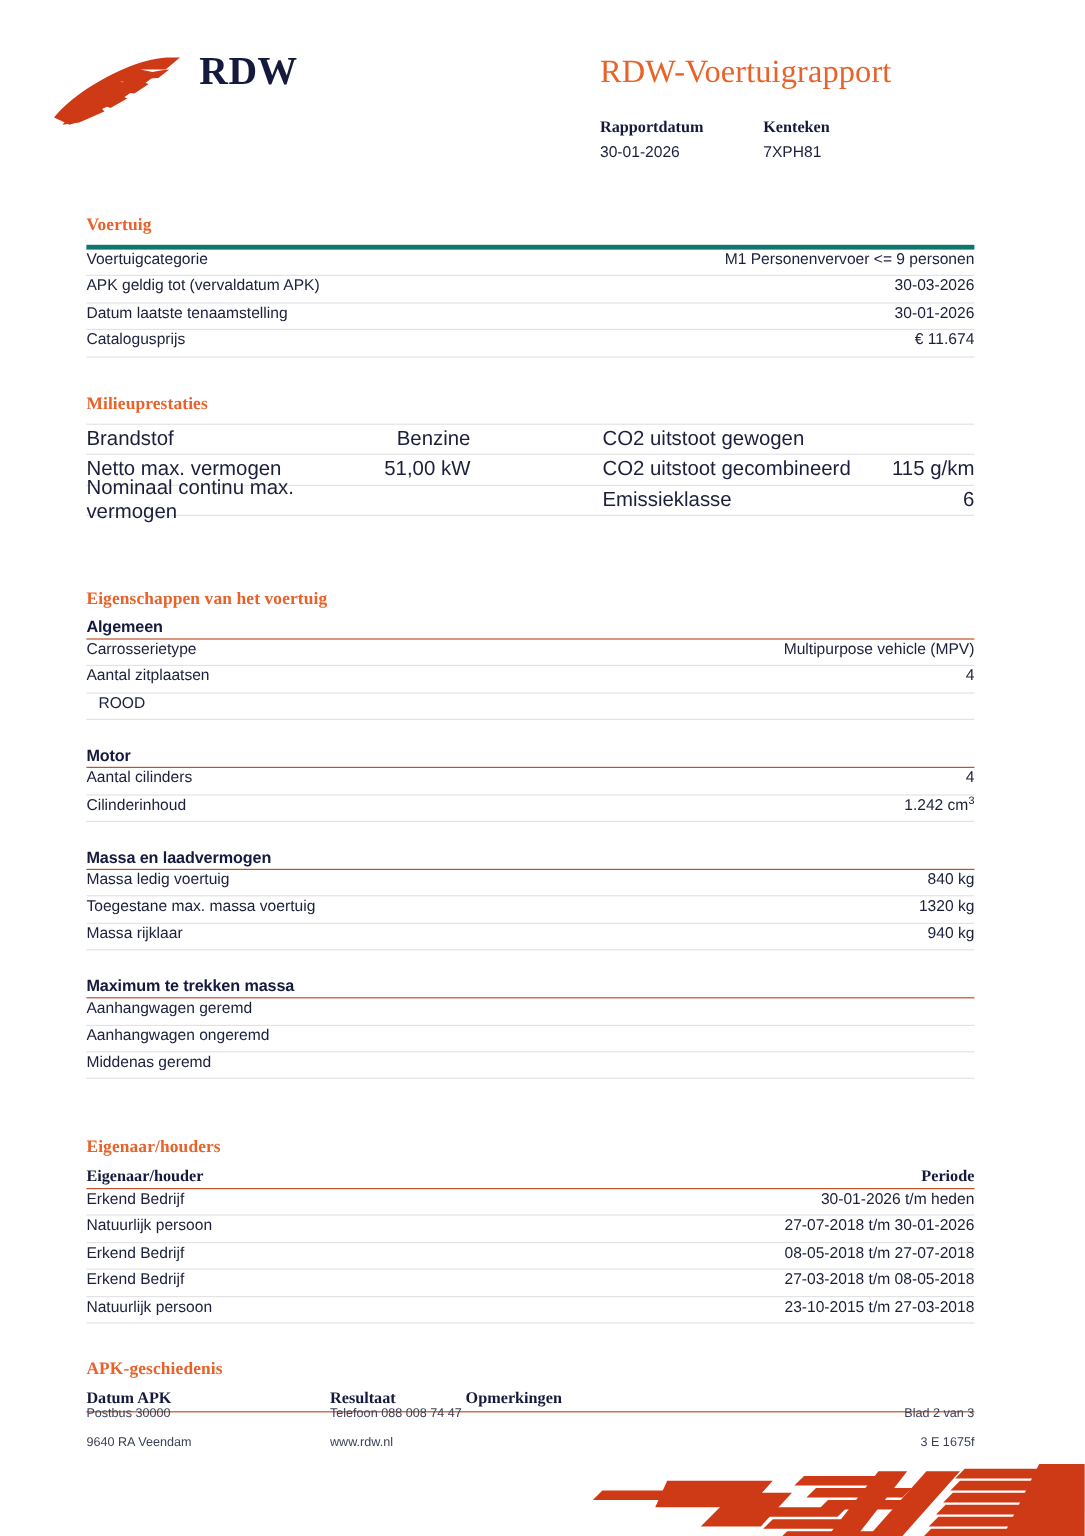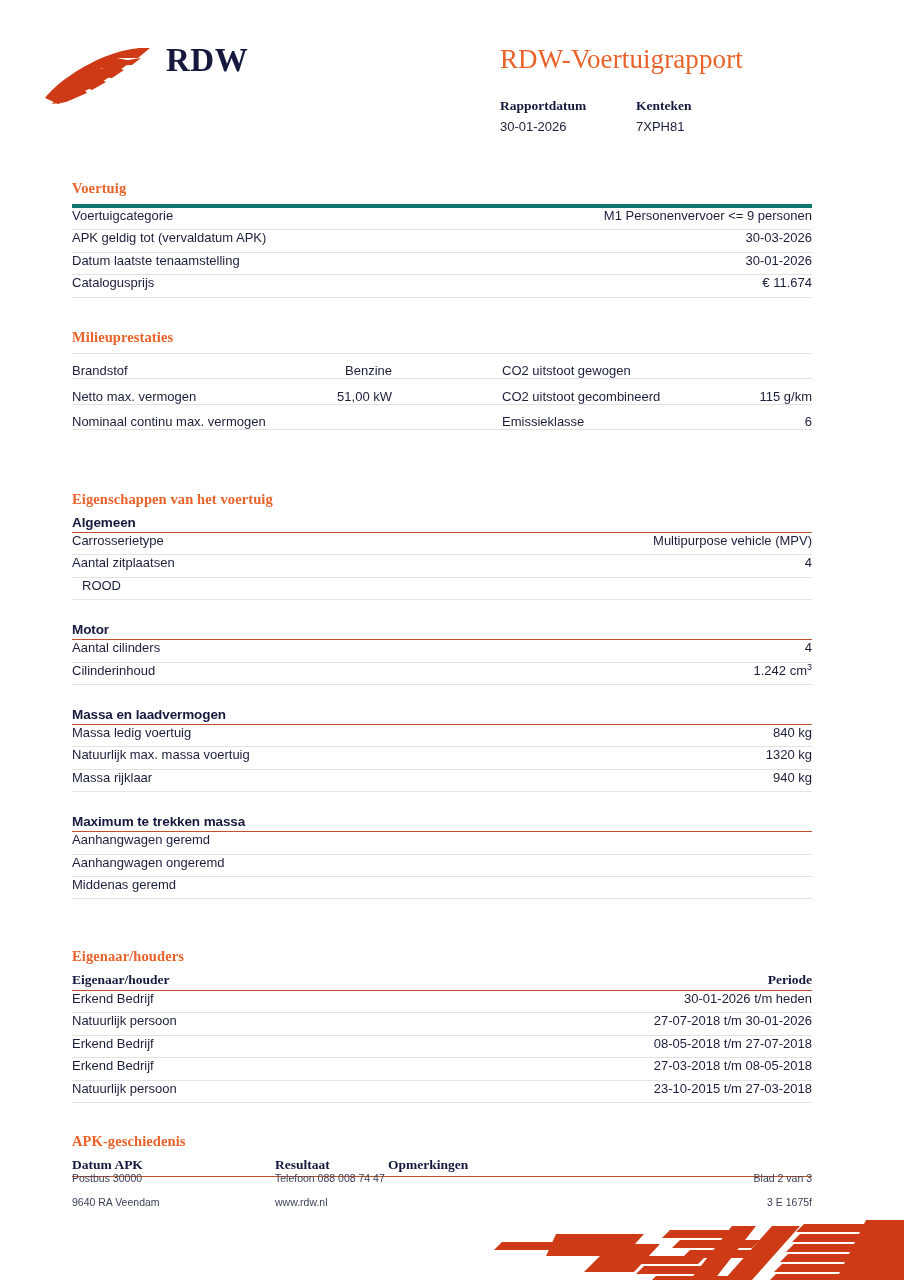--- a/index.html
+++ b/index.html
@@ -143,24 +143,24 @@
     text-align: center;
     white-space: nowrap;
     padding-left: 10px;
   }
   
   .rows.under-rule .row:first-child { border-top: none; }
 
   
   .row2 {
     display: flex;
-    align-items: flex-end;
+    align-items: center;
     height: 24.3px;
     border-bottom: 1px solid #e3e3e6;
-    font-size: 13px;
+    font-size: 17px;
   }
   .row2:first-child { border-top: 1px solid #e3e3e6; }
   .cell-a { width: 240px; flex: 0 0 240px; }
   .cell-b { width: 80px; flex: 0 0 80px; text-align: right; white-space: nowrap; }
   .cell-gap { flex: 0 0 110px; }
   .cell-c { width: 220px; flex: 0 0 220px; }
   .cell-d { flex: 1 1 auto; text-align: right; white-space: nowrap; }
 
   
   .owner-head {
@@ -328,21 +328,21 @@
         </div>
         <div style="margin-top: 22px;">
           <div class="sub-title">Massa en laadvermogen</div>
           <div class="sub-rule"></div>
           <div class="rows under-rule">
             <div class="row">
               <div class="k">Massa ledig voertuig</div>
               <div class="v">840 kg</div>
             </div>
             <div class="row">
-              <div class="k">Natuurlijk max. massa voertuig</div>
+              <div class="k">Toegestane max. massa voertuig</div>
               <div class="v">1320 kg</div>
             </div>
             <div class="row">
               <div class="k">Massa rijklaar</div>
               <div class="v">940 kg</div>
             </div>
           </div>
         </div>
         <div style="margin-top: 22px;">
           <div class="sub-title">Maximum te trekken massa</div>

